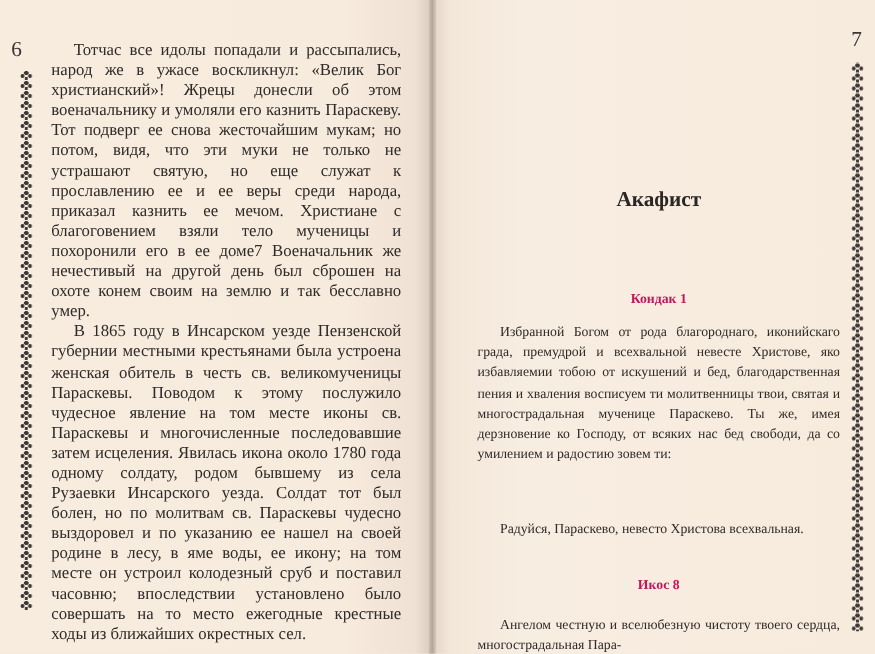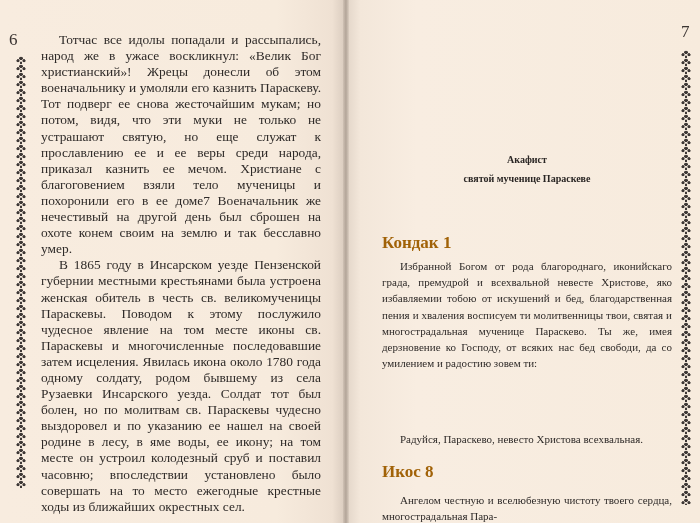--- a/index.html
+++ b/index.html
@@ -49,36 +49,36 @@
     .text-block {
       position: absolute; font-size: 13.4px; line-height: 16.1px;
       text-align: justify; color: #2e2a28;
     }
     .text-block.left { left: 41px; top: 32px; width: 280px; }
     .text-block p { margin: 0; text-indent: 18px; }
 
     .right-col { position: absolute; left: 382px; top: 0; width: 290px; }
     .akathist-title {
       position: absolute; left: 0; top: 150px; width: 290px;
-      text-align: center; font-weight: bold; font-size: 10px; line-height: 19px;
+      text-align: center; font-weight: bold; font-size: 17px; line-height: 19px;
       color: #2a2624;
     }
     .section-heading {
-      position: absolute; left: 0; width: 290px; 
-      font-weight: bold; font-size: 17px; color: #a16207;
+      position: absolute; left: 0; width: 290px; text-align: center;
+      font-weight: bold; font-size: 11px; color: #be185d;
     }
     .section-heading.kondak { top: 233px; }
     .section-heading.ikos { top: 462px; }
     .rtext {
       position: absolute; left: 0; width: 290px; font-size: 11px; line-height: 16.2px;
       text-align: justify;
     }
     .rtext p { margin: 0; text-indent: 18px; }
     .rtext.kondak-body { top: 258px; }
-    .rtext.refrain { top: 415px; margin-top: 16px; }
+    .rtext.refrain { top: 415px; }
     .rtext.ikos-body { top: 492px; }
   </style>
 </head>
 <body>
 
 <div class="spread">
   <div class="page page-left">
     <div class="page-num left">6</div>
     <div class="ornament left"></div>
     <div class="text-block left">
@@ -91,21 +91,20 @@
   </div>
 
   <div class="gutter"></div>
 
   <div class="page-num right">7</div>
   <div class="ornament right"></div>
 
   <div class="right-col">
     <div class="akathist-title">
       <div>Акафист</div>
-      <div>святой мученице Параскеве</div>
     </div>
     <div class="section-heading kondak">Кондак 1</div>
     <div class="rtext kondak-body">
       <p>Избранной Богом от рода благороднаго, иконийскаго града, премудрой и всехвальной невесте Христове, яко избавляемии тобою от искушений и бед, благодарственная пения и хваления восписуем ти молитвенницы твои, святая и многострадальная мученице Параскево. Ты же, имея дерзновение ко Господу, от всяких нас бед свободи, да со умилением и радостию зовем ти:</p>
     </div>
     <div class="rtext refrain">
       <p>Радуйся, Параскево, невесто Христова всехвальная.</p>
     </div>
     <div class="section-heading ikos">Икос 8</div>
     <div class="rtext ikos-body">

